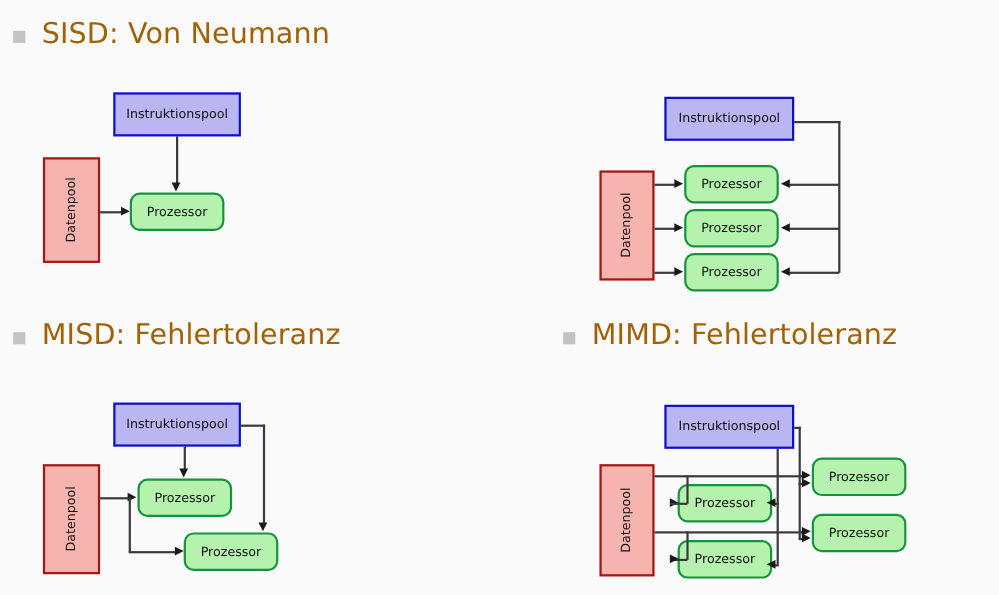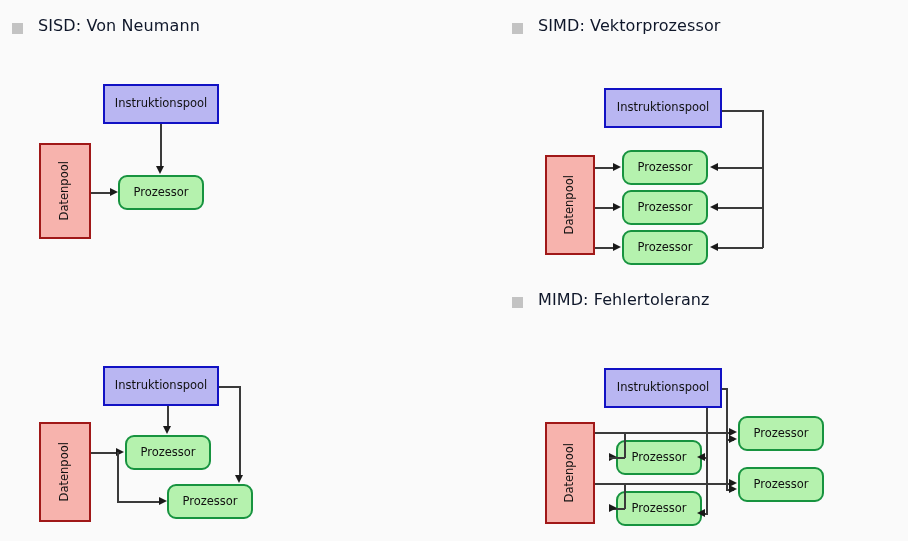--- a/index.html
+++ b/index.html
@@ -28,23 +28,23 @@
     white-space: nowrap;
   }
   .bullet {
     width: 11px; height: 11px;
     background: #c3c3c3;
     flex: 0 0 auto;
     margin-top: 4px;
   }
   .q-title-text {
     font-family: "DejaVu Sans", sans-serif;
-    font-size: 16px;
+    font-size: 26px;
     font-weight: 400;
-    color: #0f172a;
+    color: #a16207;
     letter-spacing: 0.1px;
     line-height: 1;
   }
 
   .diagram { position: absolute; }
 
   
   .box {
     position: absolute;
     box-sizing: border-box;
@@ -136,72 +136,72 @@
       <div class="conn v-line" style="left:148px; top:106px; height:43px;"></div>
       <div class="arrow arrow-d" style="left:144px; top:148px;"></div>
 
       <div class="conn h-line" style="left:79px; top:174px; width:20px;"></div>
       <div class="arrow arrow-r" style="left:98px; top:170px;"></div>
     </div>
   </div>
 
   <div class="quadrant" style="left:512px; top:18px; width:396px; height:255px;">
 
+
+    <div class="diagram" style="left:0; top:0; width:396px; height:255px;">
+
+      <div class="box box-instr" style="left:92px; top:70px; width:118px; height:40px;">
+        <span>Instruktionspool</span>
+      </div>
+
+      <div class="box box-data" style="left:33px; top:137px; width:50px; height:100px;">
+        <span class="vtext">Datenpool</span>
+      </div>
+
+      <div class="box box-proc" style="left:110px; top:132px; width:86px; height:35px;">
+        <span>Prozessor</span>
+      </div>
+
+      <div class="box box-proc" style="left:110px; top:172px; width:86px; height:35px;">
+        <span>Prozessor</span>
+      </div>
+
+      <div class="box box-proc" style="left:110px; top:212px; width:86px; height:35px;">
+        <span>Prozessor</span>
+      </div>
+
+      <div class="conn h-line" style="left:210px; top:92px; width:42px;"></div>
+      <div class="conn v-line" style="left:250px; top:92px; height:138px;"></div>
+
+      <div class="conn h-line" style="left:205px; top:149px; width:46px;"></div>
+      <div class="arrow arrow-l" style="left:198px; top:145px;"></div>
+
+      <div class="conn h-line" style="left:205px; top:189px; width:46px;"></div>
+      <div class="arrow arrow-l" style="left:198px; top:185px;"></div>
+
+      <div class="conn h-line" style="left:205px; top:229px; width:46px;"></div>
+      <div class="arrow arrow-l" style="left:198px; top:225px;"></div>
+
+      <div class="conn h-line" style="left:83px; top:149px; width:20px;"></div>
+      <div class="arrow arrow-r" style="left:101px; top:145px;"></div>
+
+      <div class="conn h-line" style="left:83px; top:189px; width:20px;"></div>
+      <div class="arrow arrow-r" style="left:101px; top:185px;"></div>
+
+      <div class="conn h-line" style="left:83px; top:229px; width:20px;"></div>
+      <div class="arrow arrow-r" style="left:101px; top:225px;"></div>
+    </div>
+  </div>
+
+  <div class="quadrant" style="left:12px; top:292px; width:440px; height:249px;">
+
     <div class="q-title">
       <span class="bullet"></span>
-      <span class="q-title-text">SIMD: Vektorprozessor</span>
-    </div>
-
-    <div class="diagram" style="left:0; top:0; width:396px; height:255px;">
-
-      <div class="box box-instr" style="left:92px; top:70px; width:118px; height:40px;">
-        <span>Instruktionspool</span>
-      </div>
-
-      <div class="box box-data" style="left:33px; top:137px; width:50px; height:100px;">
-        <span class="vtext">Datenpool</span>
-      </div>
-
-      <div class="box box-proc" style="left:110px; top:132px; width:86px; height:35px;">
-        <span>Prozessor</span>
-      </div>
-
-      <div class="box box-proc" style="left:110px; top:172px; width:86px; height:35px;">
-        <span>Prozessor</span>
-      </div>
-
-      <div class="box box-proc" style="left:110px; top:212px; width:86px; height:35px;">
-        <span>Prozessor</span>
-      </div>
-
-      <div class="conn h-line" style="left:210px; top:92px; width:42px;"></div>
-      <div class="conn v-line" style="left:250px; top:92px; height:138px;"></div>
-
-      <div class="conn h-line" style="left:205px; top:149px; width:46px;"></div>
-      <div class="arrow arrow-l" style="left:198px; top:145px;"></div>
-
-      <div class="conn h-line" style="left:205px; top:189px; width:46px;"></div>
-      <div class="arrow arrow-l" style="left:198px; top:185px;"></div>
-
-      <div class="conn h-line" style="left:205px; top:229px; width:46px;"></div>
-      <div class="arrow arrow-l" style="left:198px; top:225px;"></div>
-
-      <div class="conn h-line" style="left:83px; top:149px; width:20px;"></div>
-      <div class="arrow arrow-r" style="left:101px; top:145px;"></div>
-
-      <div class="conn h-line" style="left:83px; top:189px; width:20px;"></div>
-      <div class="arrow arrow-r" style="left:101px; top:185px;"></div>
-
-      <div class="conn h-line" style="left:83px; top:229px; width:20px;"></div>
-      <div class="arrow arrow-r" style="left:101px; top:225px;"></div>
-    </div>
-  </div>
-
-  <div class="quadrant" style="left:12px; top:292px; width:440px; height:249px;">
-
+      <span class="q-title-text">MISD: Fehlertoleranz</span>
+    </div>
 
     <div class="diagram" style="left:0; top:0; width:440px; height:249px;">
 
       <div class="box box-instr" style="left:91px; top:74px; width:116px; height:40px;">
         <span>Instruktionspool</span>
       </div>
 
       <div class="box box-data" style="left:27px; top:130px; width:52px; height:100px;">
         <span class="vtext">Datenpool</span>
       </div>

